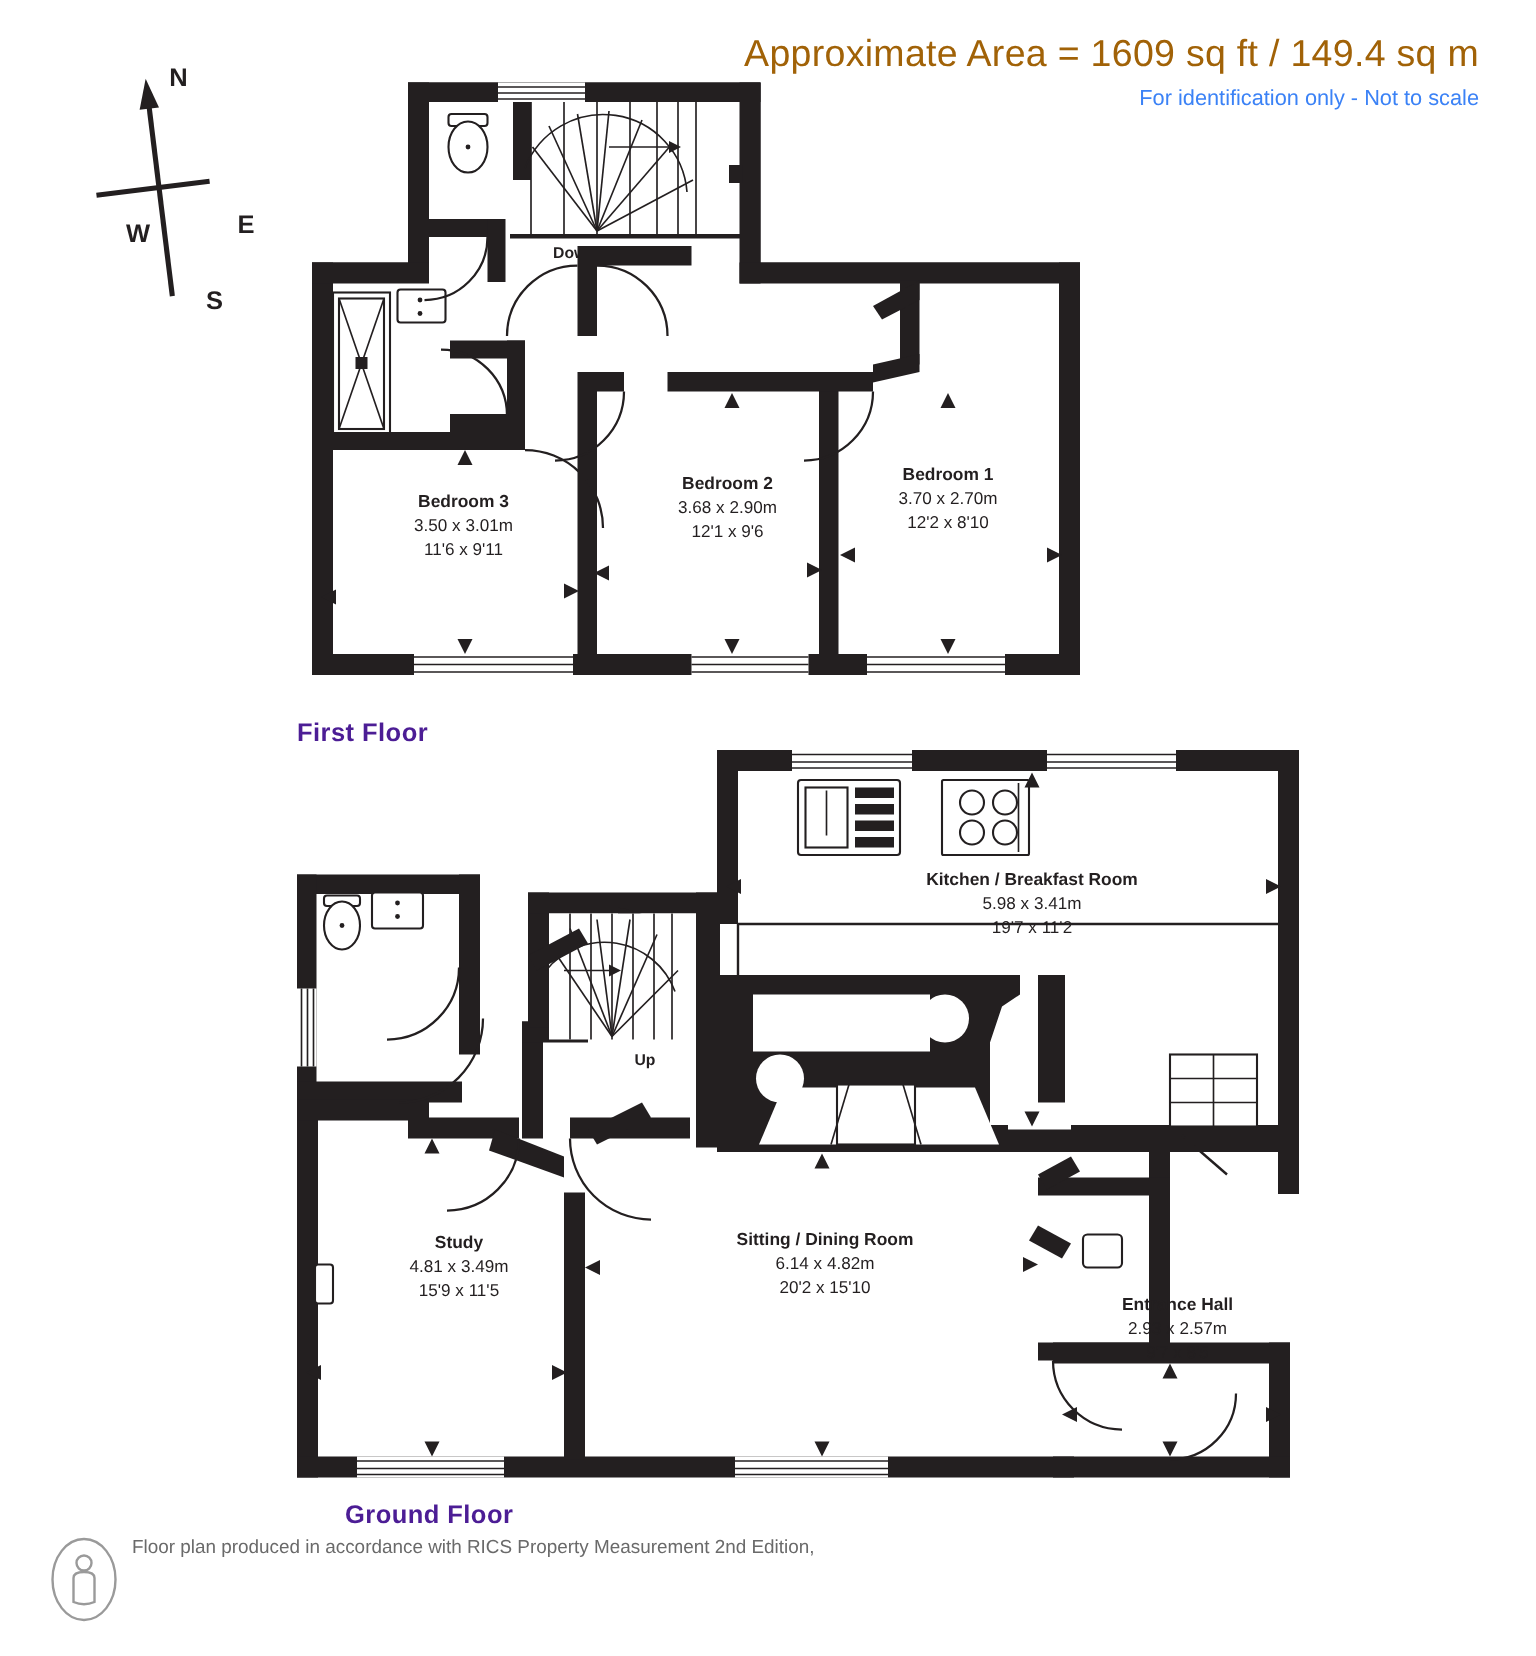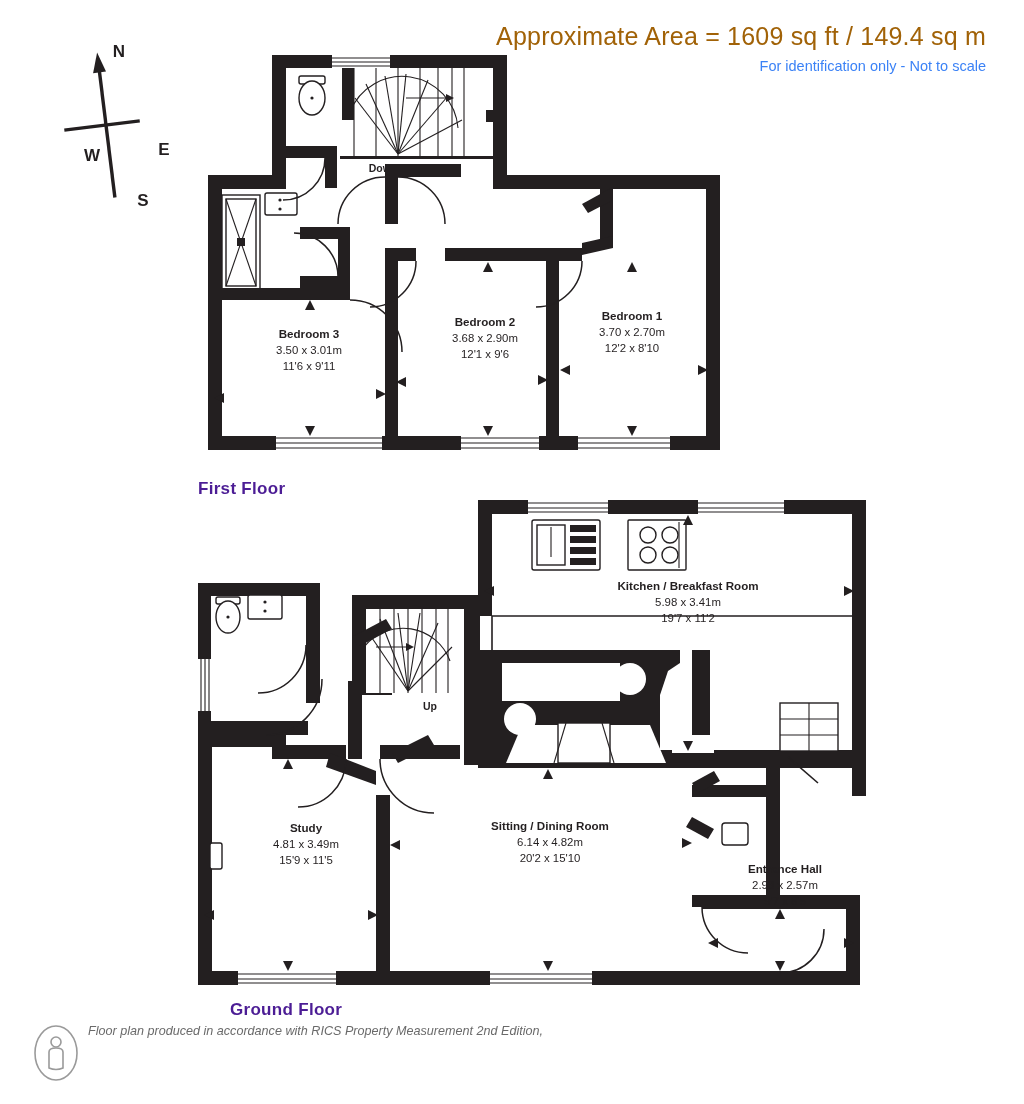--- a/index.html
+++ b/index.html
@@ -122,21 +122,20 @@
     width: 46px;
     height: 58px;
     flex: 0 0 46px;
     margin-top: 2px;
   }
   .footer-text {
     margin-left: 9px;
     font-size: 12.6px;
     line-height: 1.45;
     color: #6a6a6a;
-    font-style: italic;
   }
   .footer-text .l3 { white-space: pre; }
   .footer-copy { white-space: nowrap; }
 </style>
 </head>
 <body>
 
 <div id="page">
 
   <div class="header">

